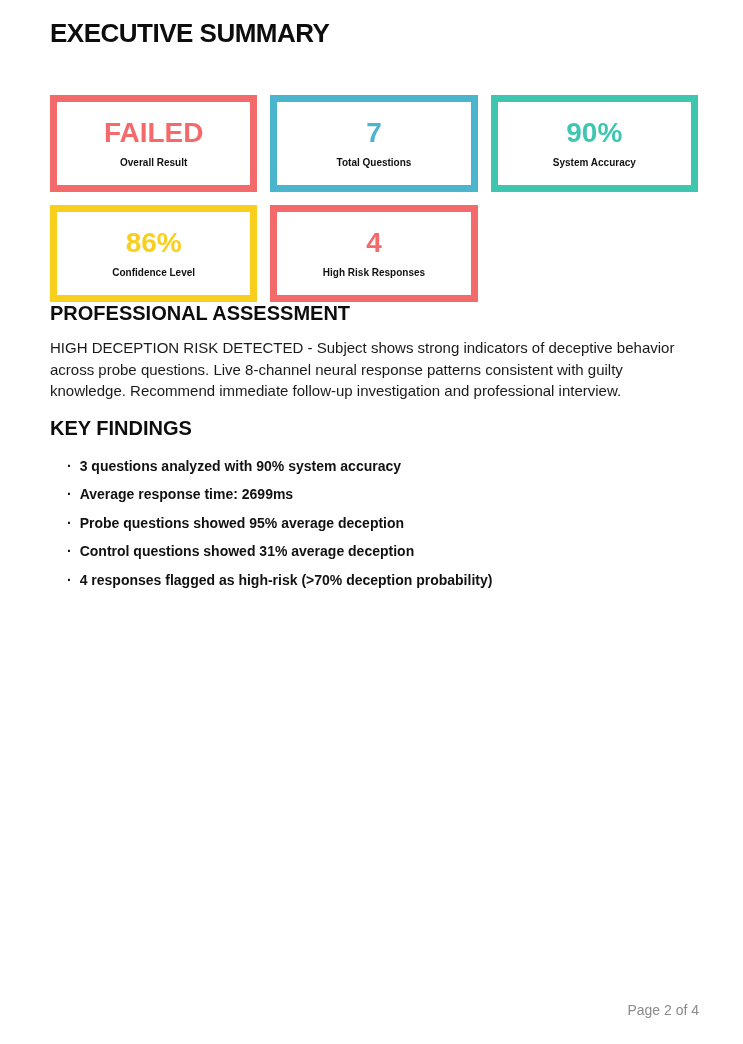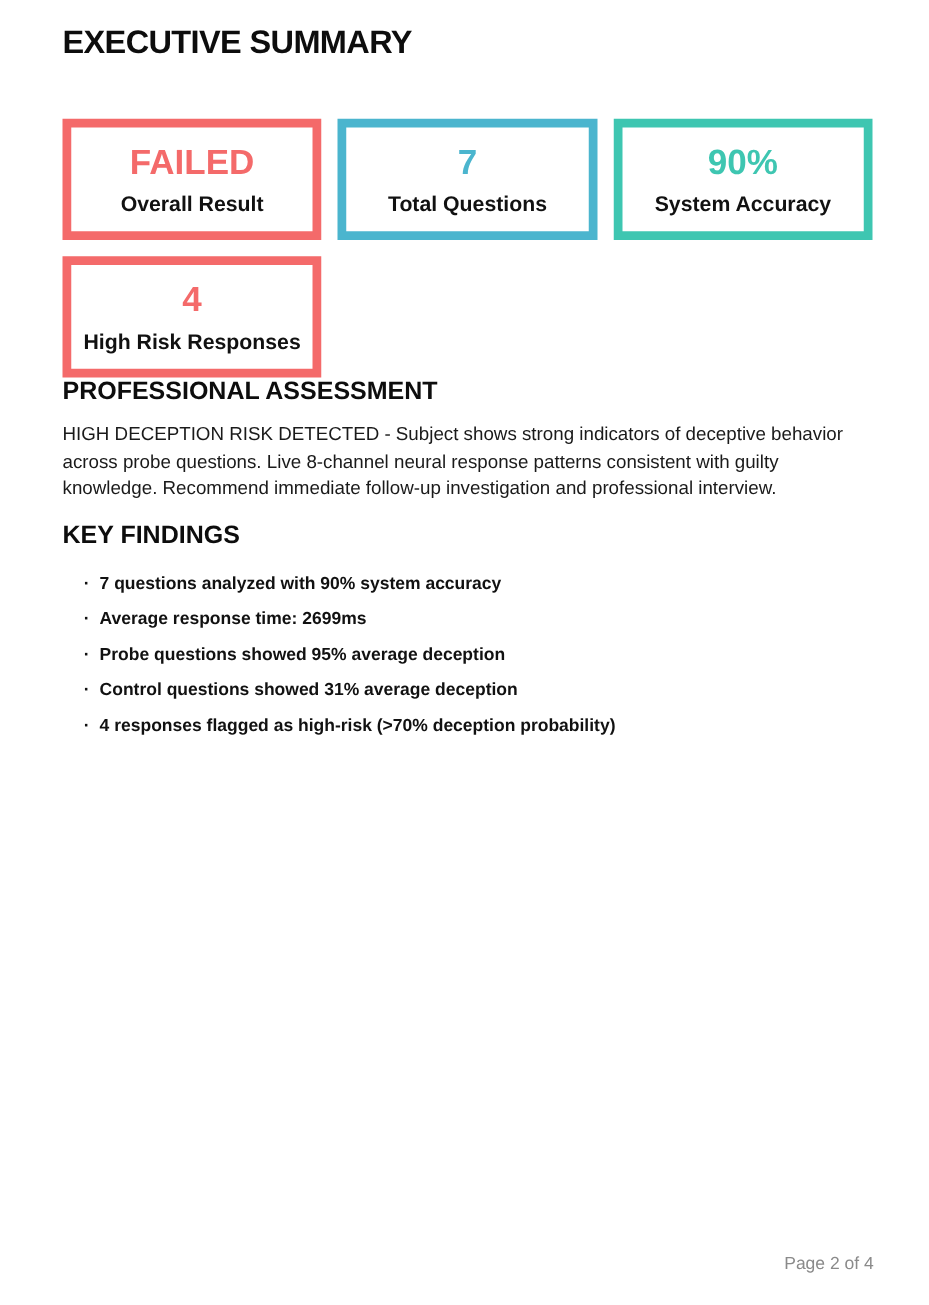--- a/index.html
+++ b/index.html
@@ -49,21 +49,21 @@
     justify-content: center;
     gap: 11px;
     text-align: center;
   }
   .stat-value {
     font-size: 28px;
     font-weight: bold;
     line-height: 1;
   }
   .stat-label {
-    font-size: 17px;
+    font-size: 10px;
     font-weight: bold;
     color: #111111;
     line-height: 1;
   }
   h2.section-heading {
     margin: 0;
     font-size: 20px;
     font-weight: bold;
     color: #0d0d0d;
   }
@@ -124,38 +124,42 @@
       <div class="stat-card" style="border-color: rgb(75, 181, 206);">
         <div class="stat-value" style="color: rgb(75, 181, 206);">7</div>
         <div class="stat-label">Total Questions</div>
       </div>
 
       <div class="stat-card" style="border-color: rgb(62, 198, 177);">
         <div class="stat-value" style="color: rgb(62, 198, 177);">90%</div>
         <div class="stat-label">System Accuracy</div>
       </div>
 
+      <div class="stat-card" style="border-color: rgb(248, 207, 28);">
+        <div class="stat-value" style="color: rgb(248, 207, 28);">86%</div>
+        <div class="stat-label">Confidence Level</div>
+      </div>
 
       <div class="stat-card" style="border-color: rgb(244, 106, 106);">
         <div class="stat-value" style="color: rgb(244, 106, 106);">4</div>
         <div class="stat-label">High Risk Responses</div>
       </div>
 
     </div>
 
     <h2 class="section-heading heading-assessment">PROFESSIONAL ASSESSMENT</h2>
 
     <p class="assessment-body">HIGH DECEPTION RISK DETECTED - Subject shows strong indicators of deceptive behavior across probe questions. Live 8-channel neural response patterns consistent with guilty knowledge. Recommend immediate follow-up investigation and professional interview.</p>
 
     <h2 class="section-heading heading-findings">KEY FINDINGS</h2>
 
     <div class="findings-list">
       <div class="finding-item">
         <span class="bullet">·</span>
-        <span>7 questions analyzed with 90% system accuracy</span>
+        <span>3 questions analyzed with 90% system accuracy</span>
       </div>
       <div class="finding-item">
         <span class="bullet">·</span>
         <span>Average response time: 2699ms</span>
       </div>
       <div class="finding-item">
         <span class="bullet">·</span>
         <span>Probe questions showed 95% average deception</span>
       </div>
       <div class="finding-item">

